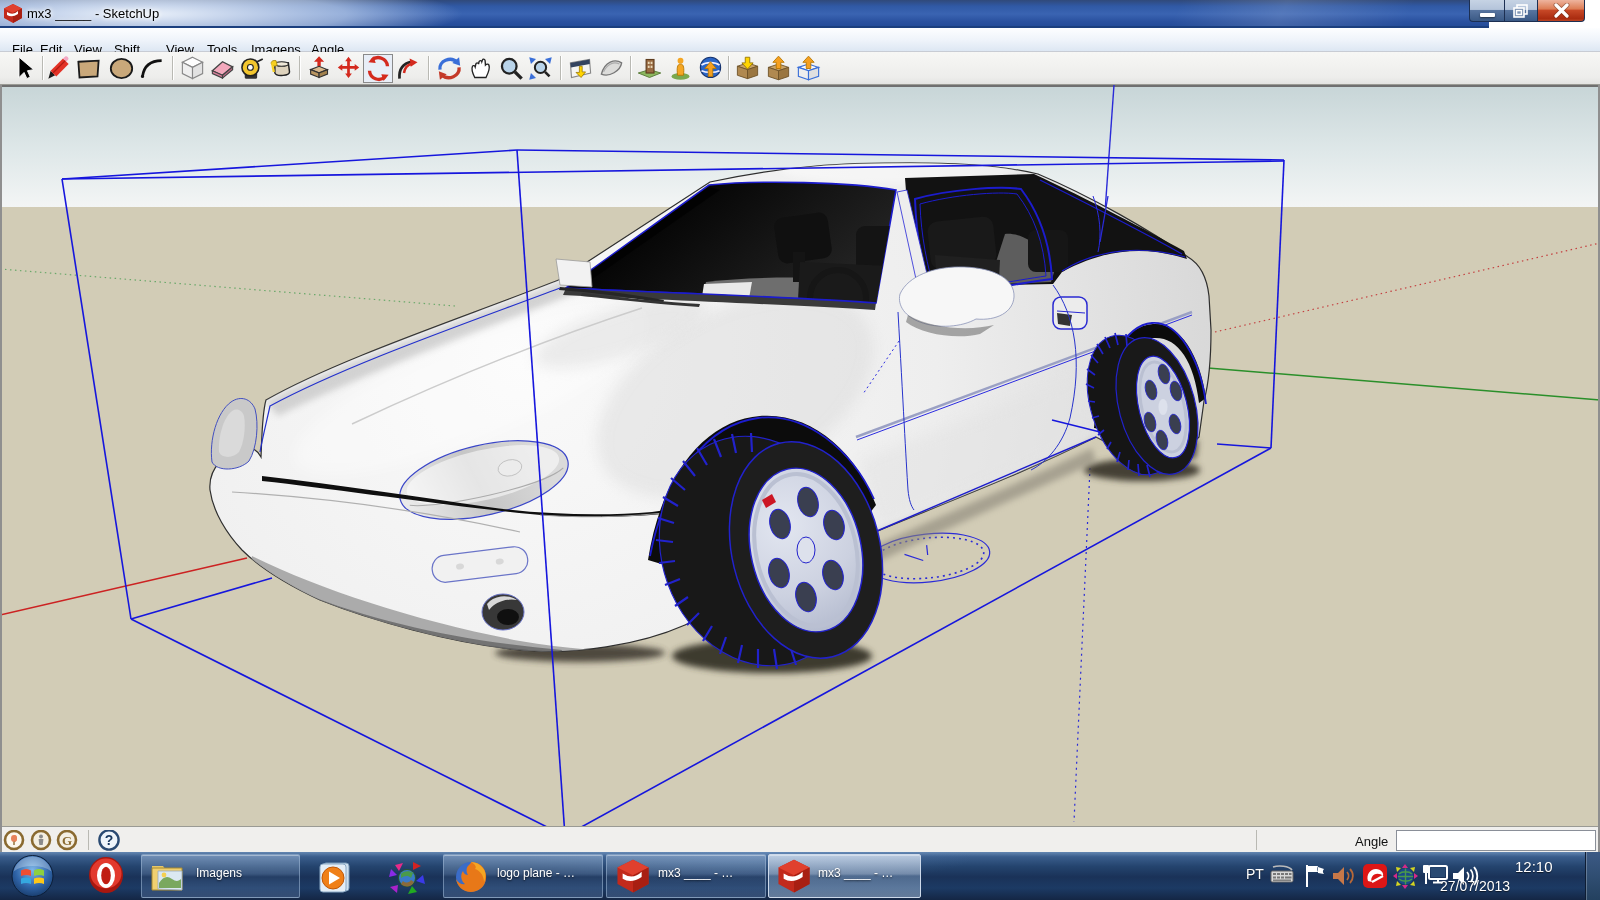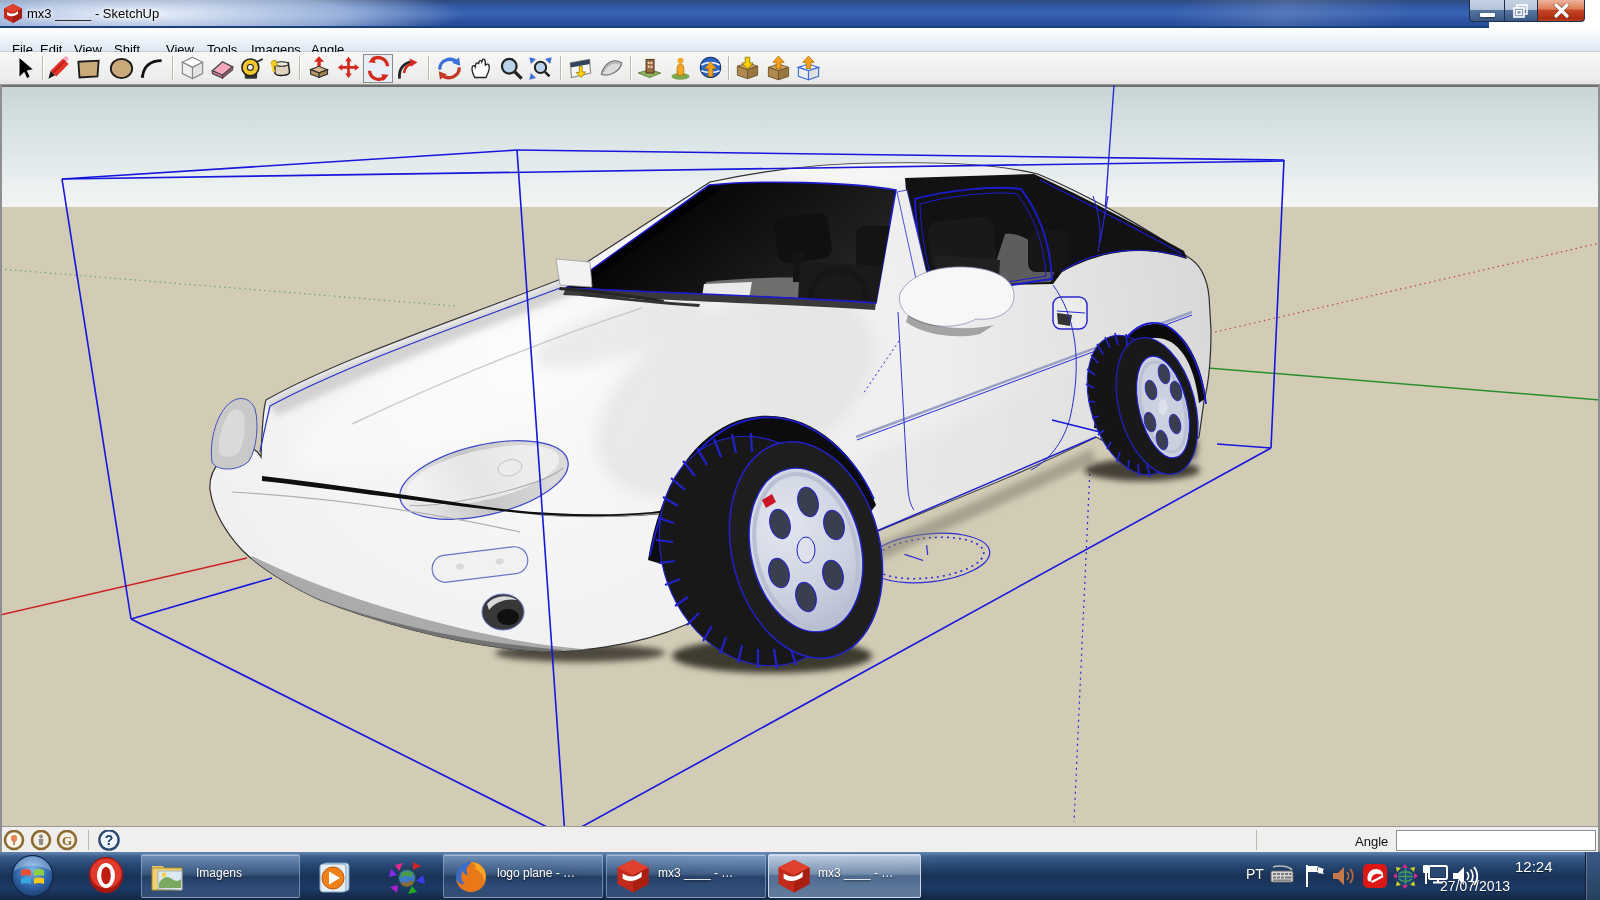--- a/index.html
+++ b/index.html
@@ -625,19 +625,19 @@
       <rect x="10" y="4" width="14" height="9" fill="#2a4a72"></rect>
       <line x1="17" y1="15" x2="17" y2="18" stroke="#fff" stroke-width="2"></line>
       <line x1="12" y1="18.5" x2="22" y2="18.5" stroke="#fff" stroke-width="2"></line>
       <rect x="2" y="1" width="6" height="8" rx="1" fill="#fff"></rect>
       <line x1="5" y1="9" x2="5" y2="20" stroke="#fff" stroke-width="2"></line>
     </svg>
     <svg style="position:absolute;left:1451px;top:13px" width="28" height="22" viewBox="0 0 28 22">
       <polygon points="2,8 7,8 13,2 13,20 7,14 2,14" fill="#fff"></polygon>
       <path d="M16,7 a6,6 0 0 1 0,8 M19.5,4.5 a10,10 0 0 1 0,13 M23,2 a14,14 0 0 1 0,18" stroke="#fff" stroke-width="1.8" fill="none"></path>
     </svg>
-    <div class="tray-txt" style="left:1515px;top:6px;font-size:15px">12:24</div>
+    <div class="tray-txt" style="left:1515px;top:6px;font-size:15px">12:10</div>
     <div class="tray-txt" style="left:1440px;top:26px;font-size:14px">27/07/2013</div>
   </div>
   <div id="showdesk"></div>
   <div id="vborder-l"></div>
   <div id="vborder-r"></div>
 </div>
 
 </body></html>

